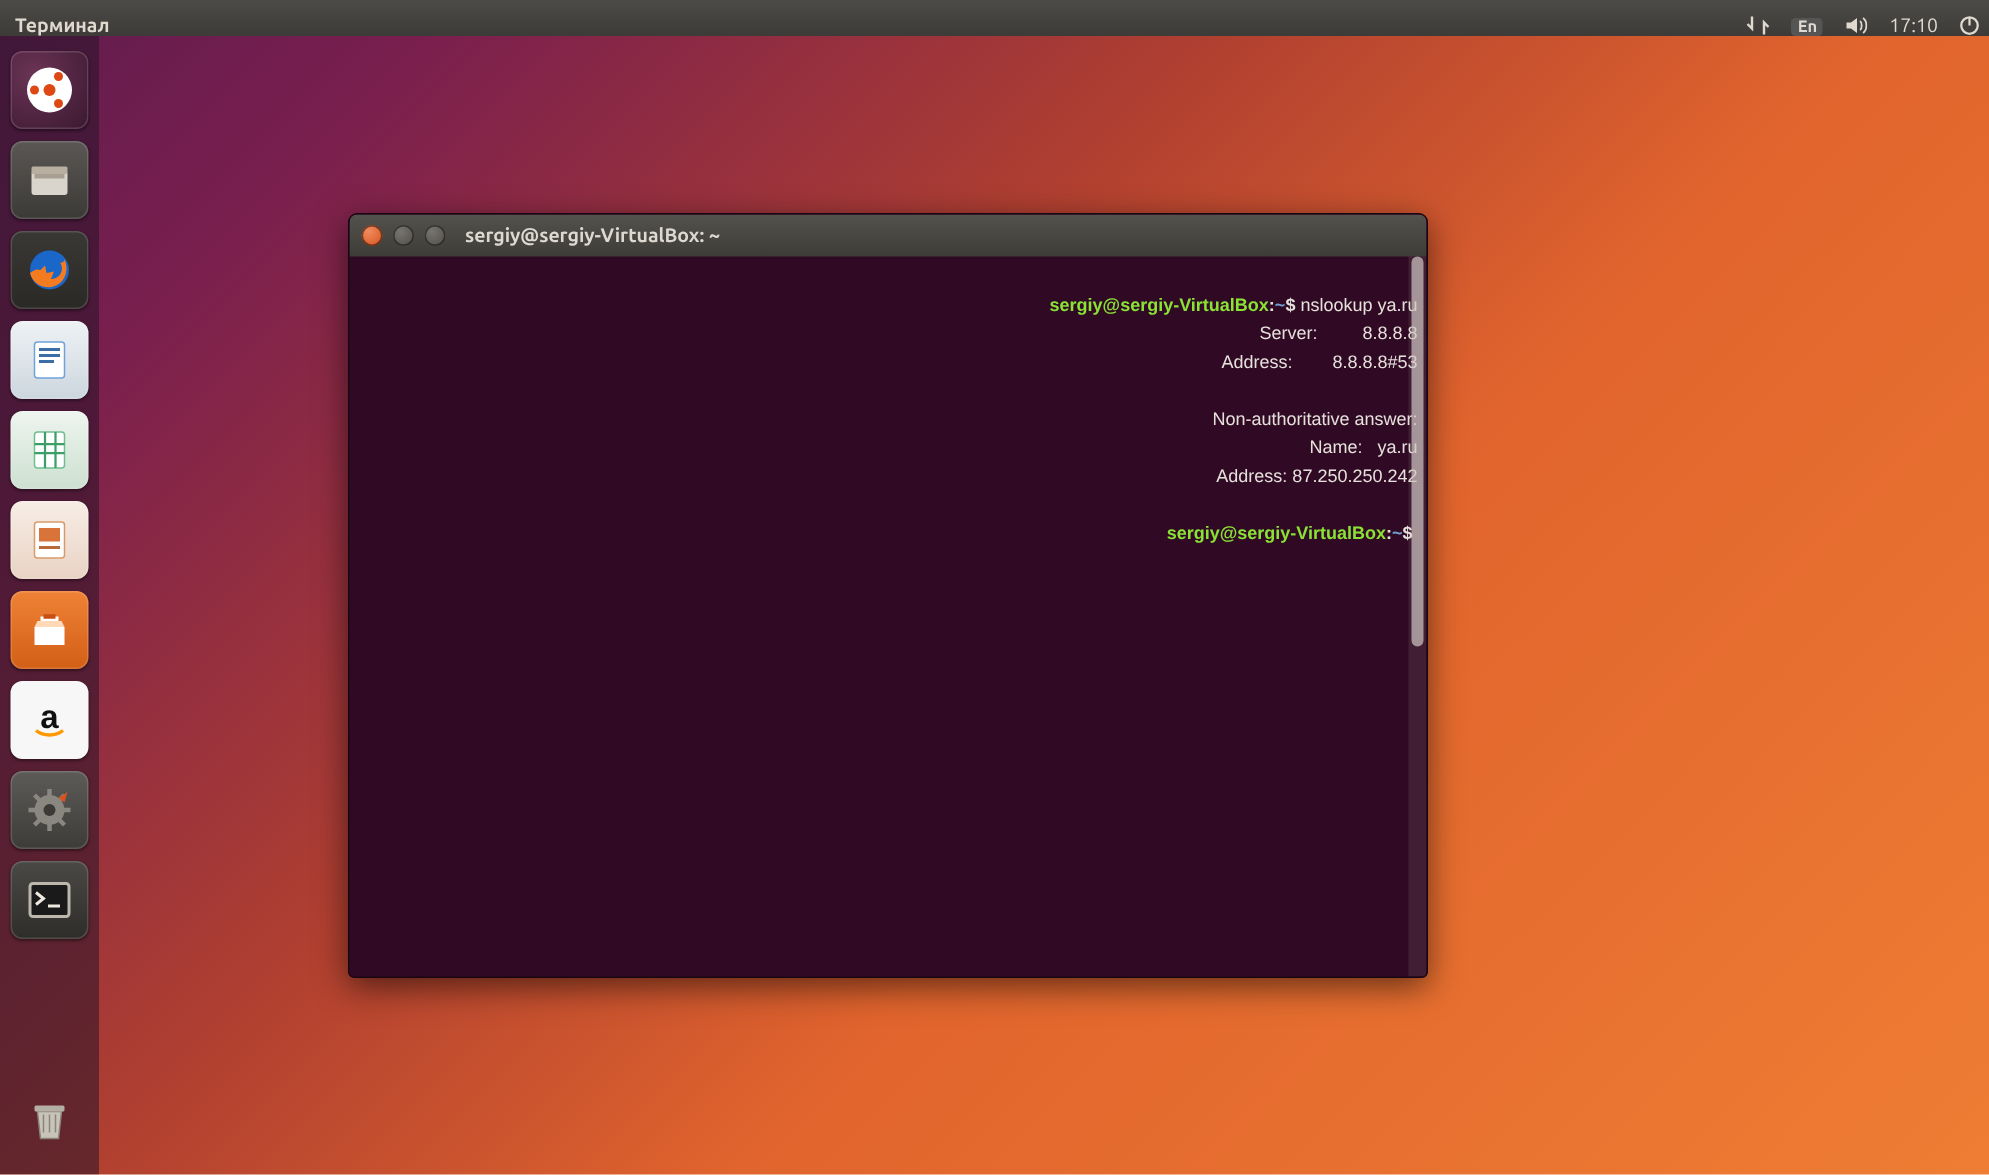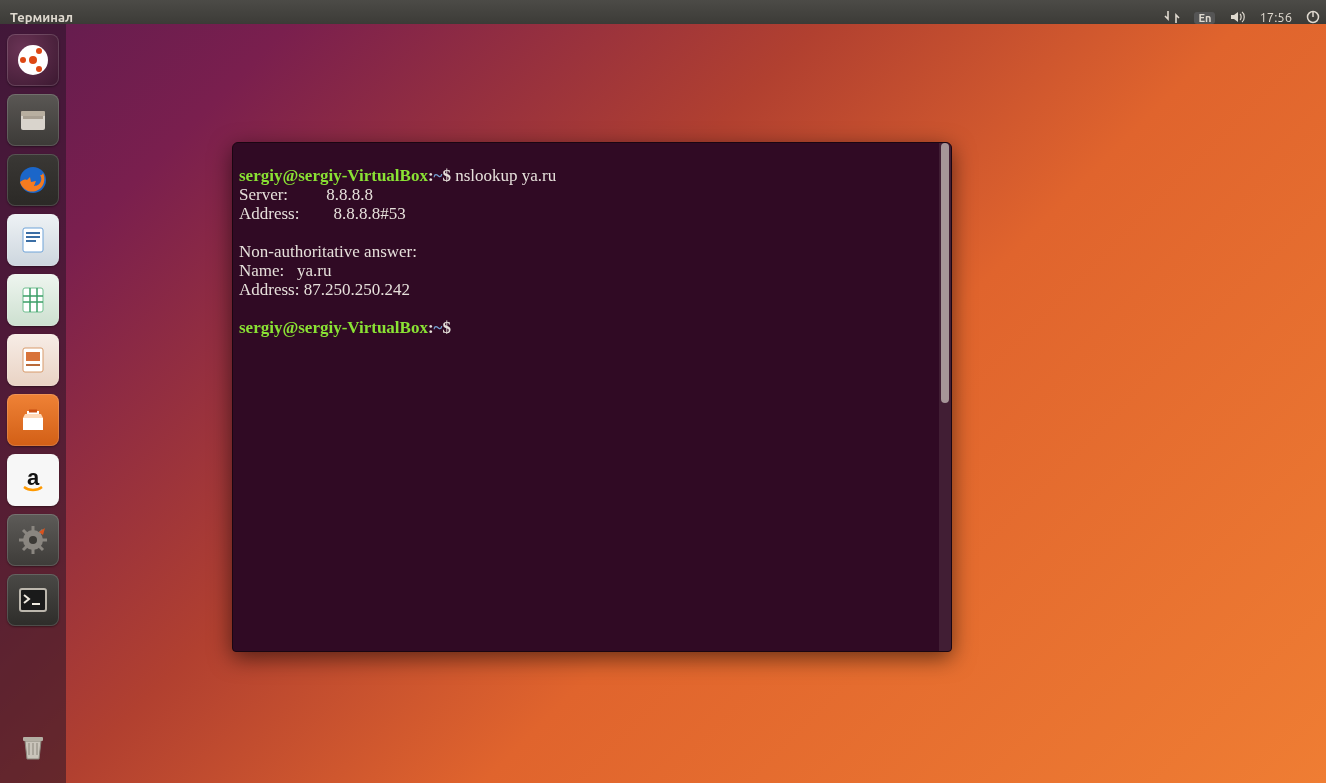--- a/index.html
+++ b/index.html
@@ -97,26 +97,27 @@
     box-shadow: inset 0 0 0 1px rgba(0,0,0,0.5);
     cursor: pointer;
   }
   .winbtn.close { background: radial-gradient(circle at 35% 30%, #f08c5e, #d6501c); }
   .winbtn.min   { background: radial-gradient(circle at 35% 30%, #78756f, #4e4c47); }
   .winbtn.max   { background: radial-gradient(circle at 35% 30%, #78756f, #4e4c47); }
 
   .termbody {
     flex: 1;
     padding: 4px 6px;
-    font-family: Liberation Serif, serif;
-    font-size: 17px;
+    font-family: Liberation Sans, sans-serif;
+    font-size: 12px;
     line-height: 19px;
     color: #e6e0db;
     white-space: pre;
     position: relative;
+    text-align: right;
   }
   .prompt-user { color: #8ae234; font-weight: 600; }
   .prompt-path { color: #729fcf; font-weight: 600; }
   .prompt-sep  { color: #e6e0db; font-weight: 600; }
 
   .termscroll {
     position: absolute;
     right: 0; top: 0; bottom: 0;
     width: 12px;
     background: rgba(190,180,175,0.12);
@@ -140,21 +141,21 @@
         <path d="M4 1v8l-3-3M12 13V5l3 3" stroke="#dfd9cf" stroke-width="1.6" fill="none"></path>
       </svg>
   </span>
   <span class="ind lang">En</span>
   <span class="ind">
     <svg width="16" height="14" viewBox="0 0 16 14">
         <path d="M2 5h3l4-3v10l-4-3H2z" fill="#dfd9cf"></path>
         <path d="M11 4c1.5 1 1.5 5 0 6M13 2c3 2 3 8 0 10" stroke="#dfd9cf" stroke-width="1.2" fill="none"></path>
       </svg>
   </span>
-  <span class="ind">17:56</span>
+  <span class="ind">17:10</span>
   <span class="ind">
     <svg width="14" height="14" viewBox="0 0 14 14">
         <circle cx="7" cy="7" r="5.5" fill="none" stroke="#dfd9cf" stroke-width="1.5"></circle>
         <path d="M7 2v5" stroke="#dfd9cf" stroke-width="1.5"></path>
       </svg>
   </span>
 </div>
 
 <div class="launcher">
   <div class="tile dash">
@@ -235,20 +236,26 @@
   <div class="tile trashcan trash">
     <svg viewBox="0 0 36 36">
         <path d="M10 12h16l-2 18H12z" fill="#c9c4ba" stroke="#8a857b"></path>
         <rect x="8" y="8" width="20" height="4" rx="1" fill="#b4afa4"></rect>
         <path d="M14 14v12M18 14v12M22 14v12" stroke="#8a857b"></path>
       </svg>
   </div>
 </div>
 
 <div class="termwin">
+  <div class="titlebar">
+    <span class="winbtn close"></span>
+    <span class="winbtn min"></span>
+    <span class="winbtn max"></span>
+    <span style="margin-left:6px;">sergiy@sergiy-VirtualBox: ~</span>
+  </div>
   <div class="termbody">
 <span class="prompt-user">sergiy@sergiy-VirtualBox</span><span class="prompt-sep">:</span><span class="prompt-path">~</span><span class="prompt-sep">$</span> <span>nslookup ya.ru</span>
 <span>Server:         8.8.8.8</span>
 <span>Address:        8.8.8.8#53</span>
 <span></span>
 <span>Non-authoritative answer:</span>
 <span>Name:   ya.ru</span>
 <span>Address: 87.250.250.242</span>
 <span></span>
 <span class="prompt-user">sergiy@sergiy-VirtualBox</span><span class="prompt-sep">:</span><span class="prompt-path">~</span><span class="prompt-sep">$</span> 

